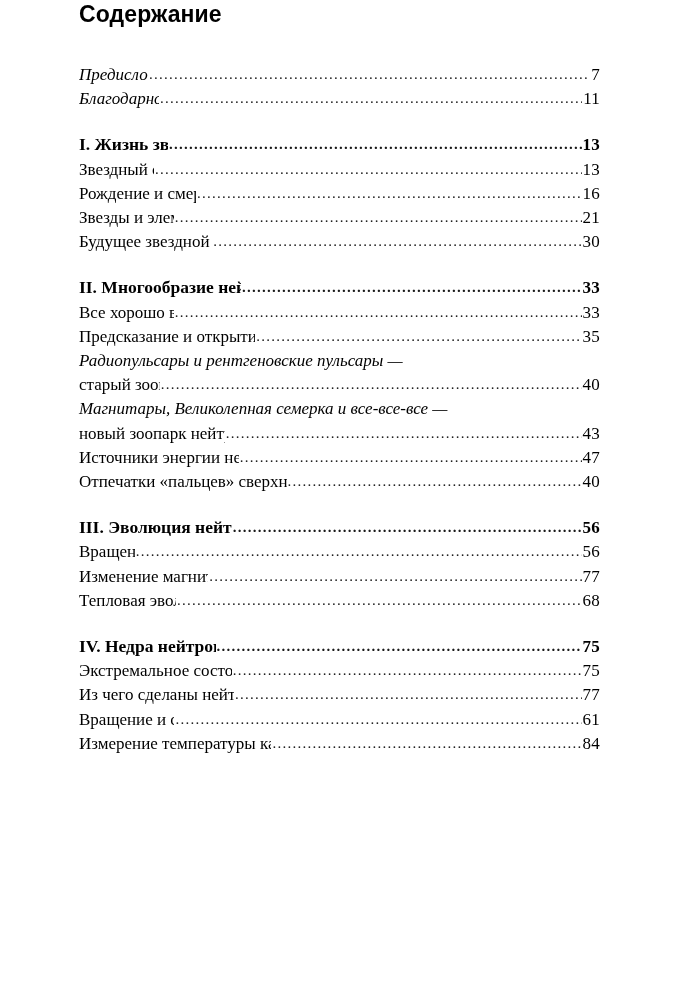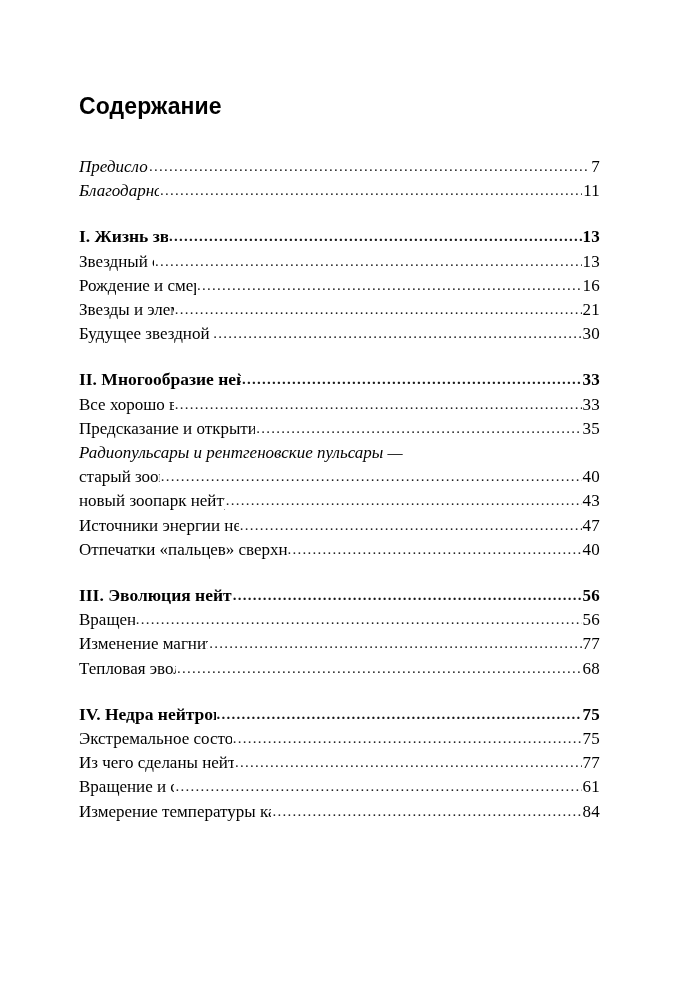--- a/index.html
+++ b/index.html
@@ -22,21 +22,20 @@
     height: 1000px;
     box-sizing: border-box;
     padding: 0 86px 0 79px;
   }
   .toc-title {
     font-family: "Liberation Sans", "DejaVu Sans", sans-serif;
     font-weight: bold;
     font-size: 23px;
     letter-spacing: 0.1px;
     margin: 0;
-    padding-top: 92px;
     line-height: 28px;
   }
   .toc-body {
     margin-top: 35px;
   }
   .group {
     margin: 0;
   }
   .group + .group {
     margin-top: 21px;
@@ -158,20 +157,21 @@
           <span class="label">Предсказание и открытие нейтронных звезд</span>
           <span class="leader"></span>
           <span class="page-num">35</span>
         </div>
         <div class="entry cont-first"><span class="label">Радиопульсары и рентгеновские пульсары —</span></div>
         <div class="entry">
           <span class="label">старый зоопарк</span>
           <span class="leader"></span>
           <span class="page-num">40</span>
         </div>
+        <div class="entry cont-first"><span class="label">Магнитары, Великолепная семерка и все-все-все —</span></div>
         <div class="entry">
           <span class="label">новый зоопарк нейтронных звезд</span>
           <span class="leader"></span>
           <span class="page-num">43</span>
         </div>
         <div class="entry">
           <span class="label">Источники энергии нейтронных звезд</span>
           <span class="leader"></span>
           <span class="page-num">47</span>
         </div>

